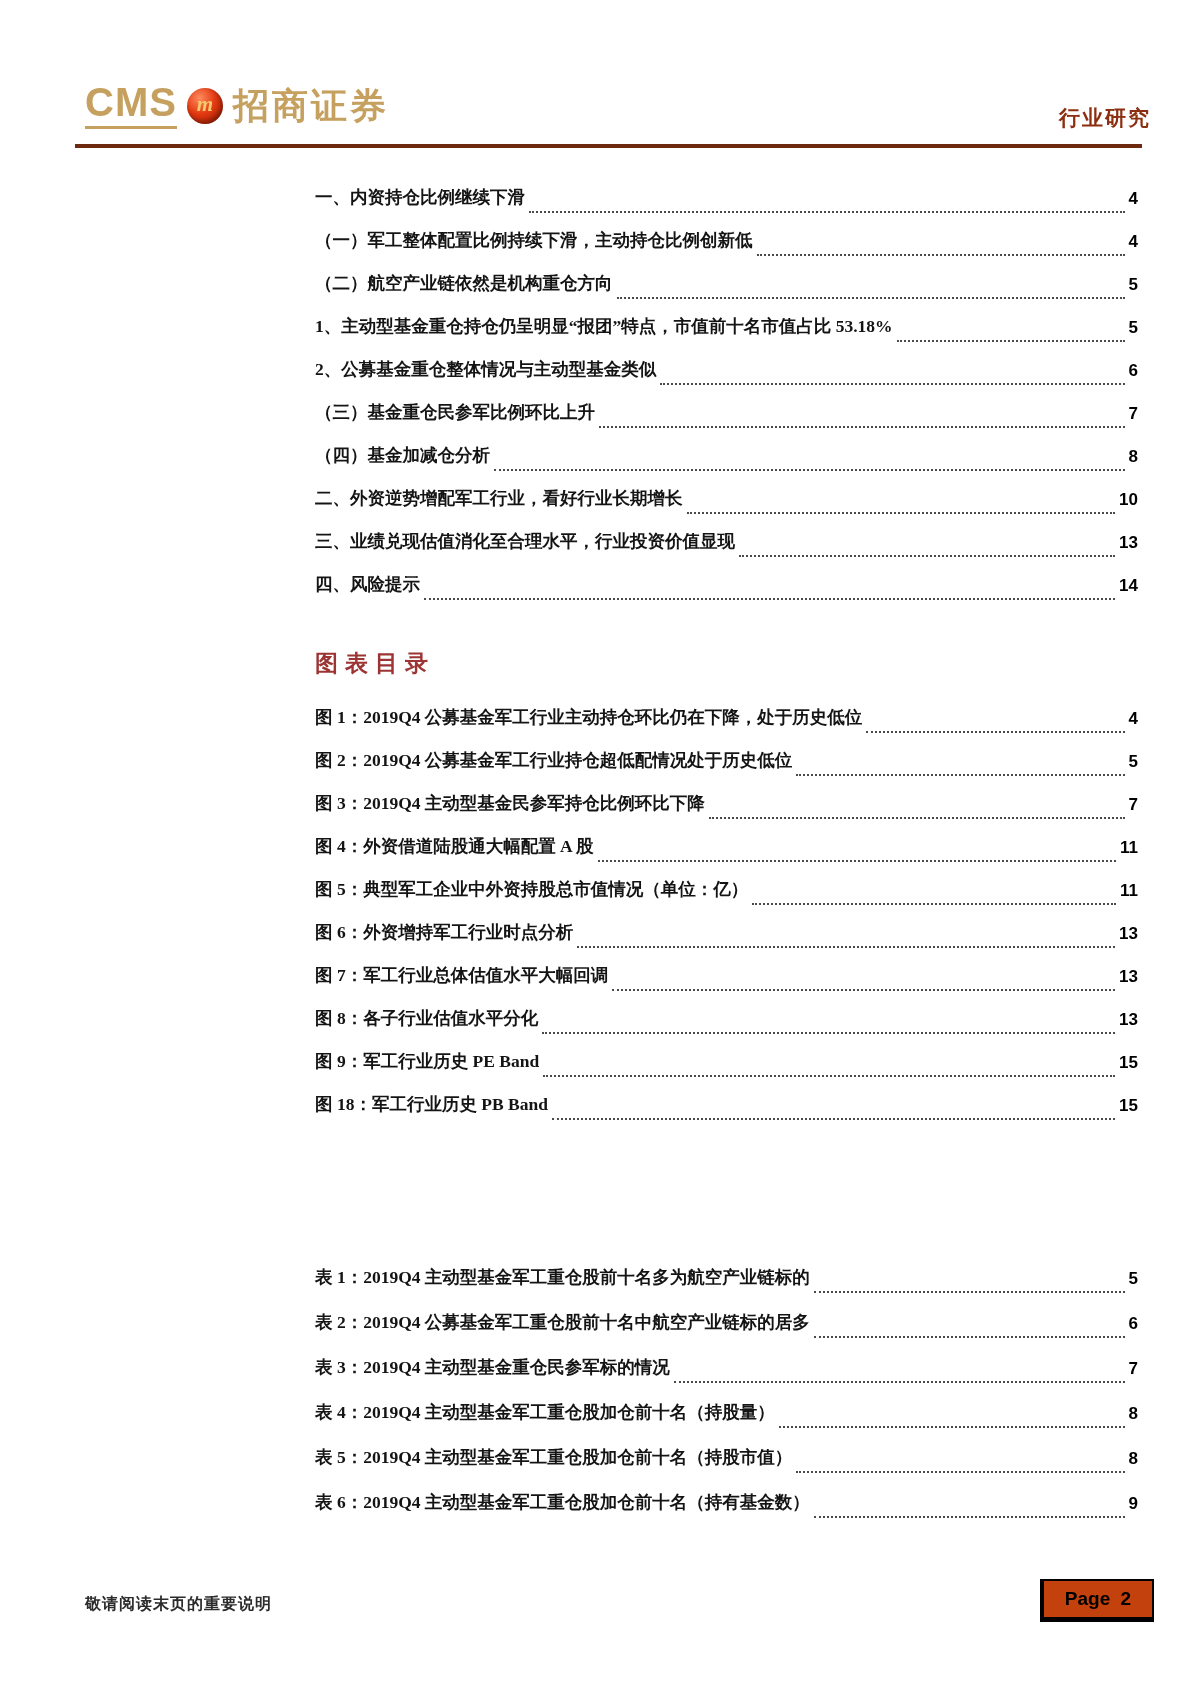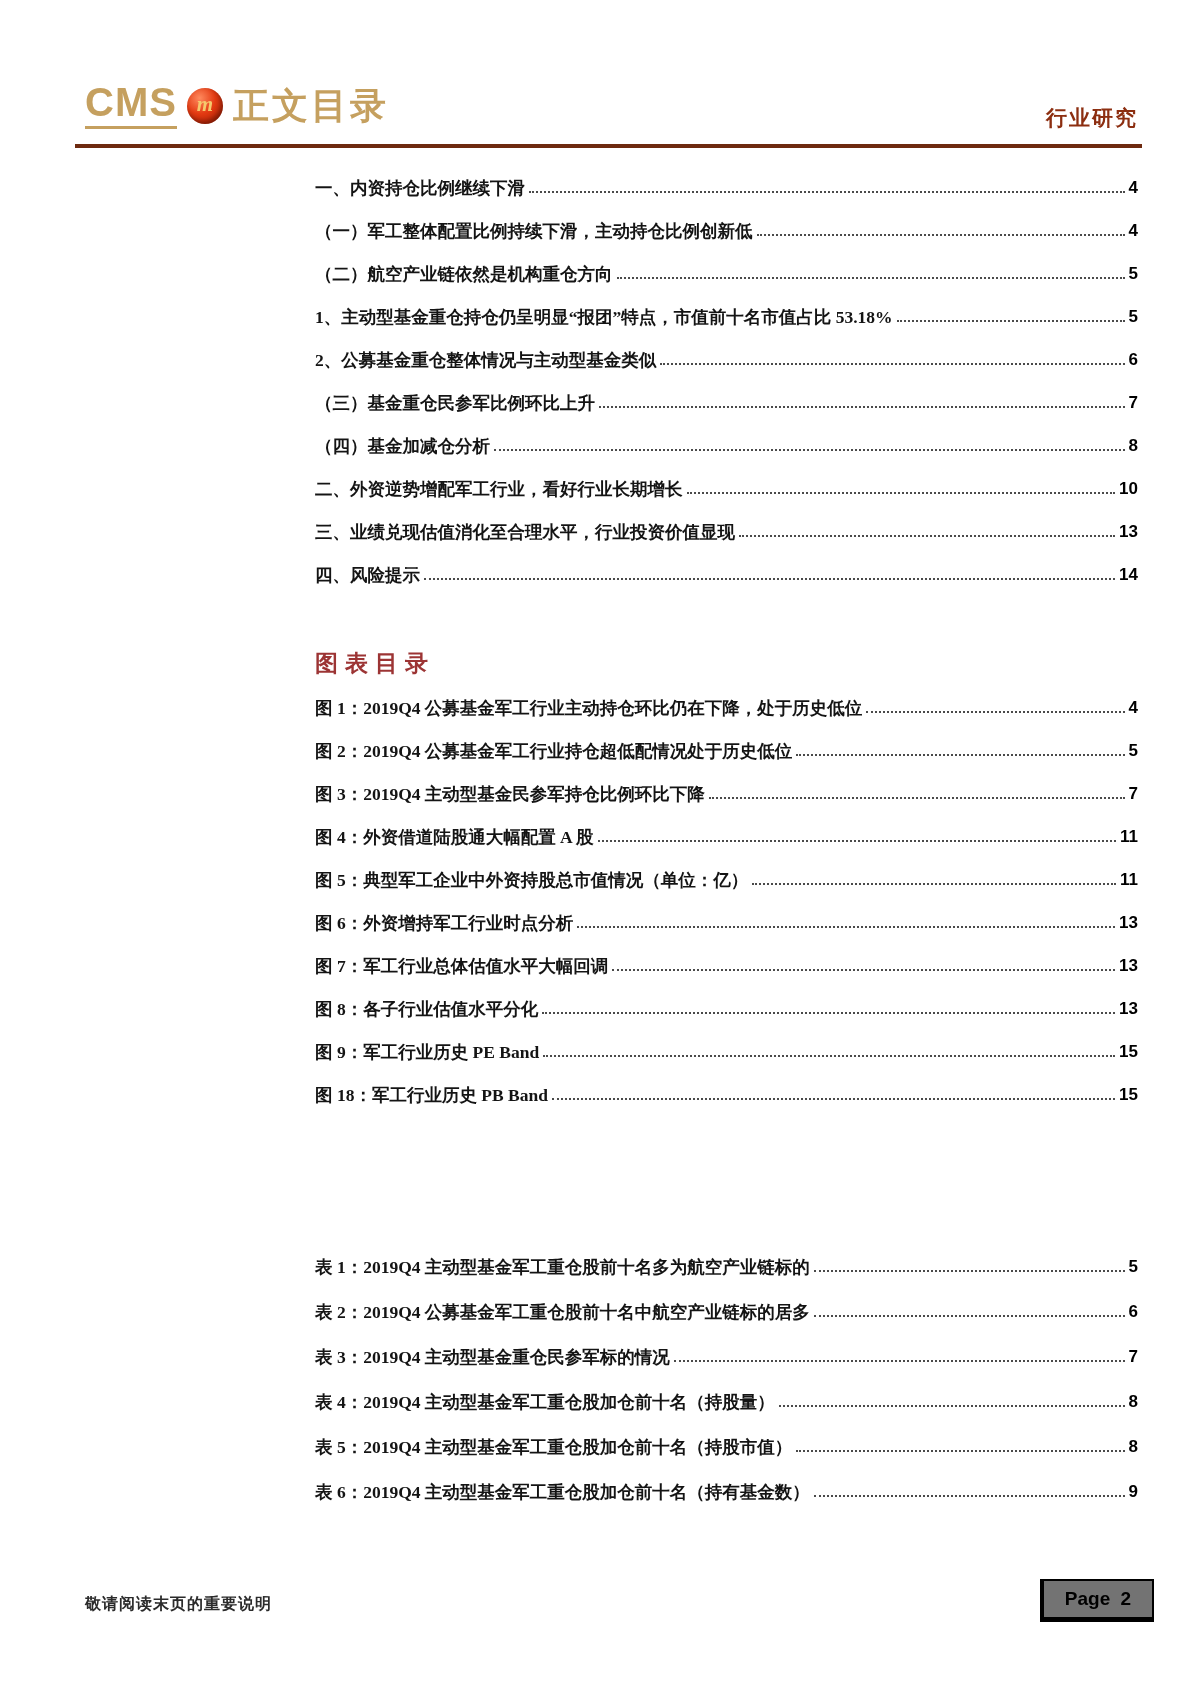--- a/index.html
+++ b/index.html
@@ -28,75 +28,75 @@
   .logo-sphere span{
     font-family:"Liberation Serif", serif;
     font-style:italic;font-weight:bold;font-size:21px;color:#f5c96d;
     transform:translateY(-1px);
   }
   .logo-cn{
     font-weight:bold;font-size:36px;line-height:1;
     color:#c5a05f;letter-spacing:3px;
   }
   .doc-type{
-    position:absolute;right:62px;top:104px;
+    position:absolute;right:49px;top:104px;
     font-weight:bold;font-size:21px;color:#8c2e10;letter-spacing:2px;
   }
   .head-rule{
     position:absolute;left:75px;right:58px;top:144px;height:4px;
     background:#6e2a10;
   }
   
   .content{position:absolute;left:315px;top:166px;width:823px;}
   .sec-title{
     font-weight:bold;font-size:23px;line-height:28px;
     color:#9c3434;letter-spacing:7px;margin:0 0 8px 0;
   }
   .sec-title.figs{margin-top:54px;}
   .group-gap{height:128px;}
   .entry{
-    display:flex;align-items:center;height:43px;
+    display:flex;align-items:flex-end;height:43px;
     font-weight:bold;font-size:17.5px;color:#141414;
   }
   .tbl .entry{height:45px;}
   .entry .lbl{white-space:nowrap;}
   .entry .leader{
     flex:1;min-width:18px;height:0;
     border-bottom:2px dotted #4a4a4a;
     margin:0 4px;transform:translateY(4px);
   }
   .entry .pg{
     font-family:"Liberation Sans", sans-serif;
     font-weight:bold;font-size:17px;color:#000;
   }
   
   .footer-note{
     position:absolute;left:85px;top:1594px;
     font-weight:bold;font-size:16px;color:#2b2b2b;letter-spacing:1px;
   }
   .page-box{
     position:absolute;left:1040px;top:1579px;width:108px;height:36px;
-    background:#737373;
+    background:#c2410c;
     border:2px solid #000;border-left-width:4px;border-bottom-width:5px;
     display:flex;align-items:center;justify-content:center;
     font-family:"Liberation Sans", sans-serif;
     font-weight:bold;font-size:19px;color:#000;word-spacing:5px;
   }
 </style>
 </head>
 <body>
 
 <div class="page">
 
   <div class="header">
     <span class="logo-cms">CMS</span>
     <span class="logo-sphere">
         <span>m</span>
       </span>
-    <span class="logo-cn">正文目录</span>
+    <span class="logo-cn">招商证券</span>
   </div>
   <div class="doc-type">行业研究</div>
   <div class="head-rule"></div>
 
   <div class="content">
 
 
     <div class="entry">
       <span class="lbl">一、内资持仓比例继续下滑</span>
       <span class="leader"></span>

